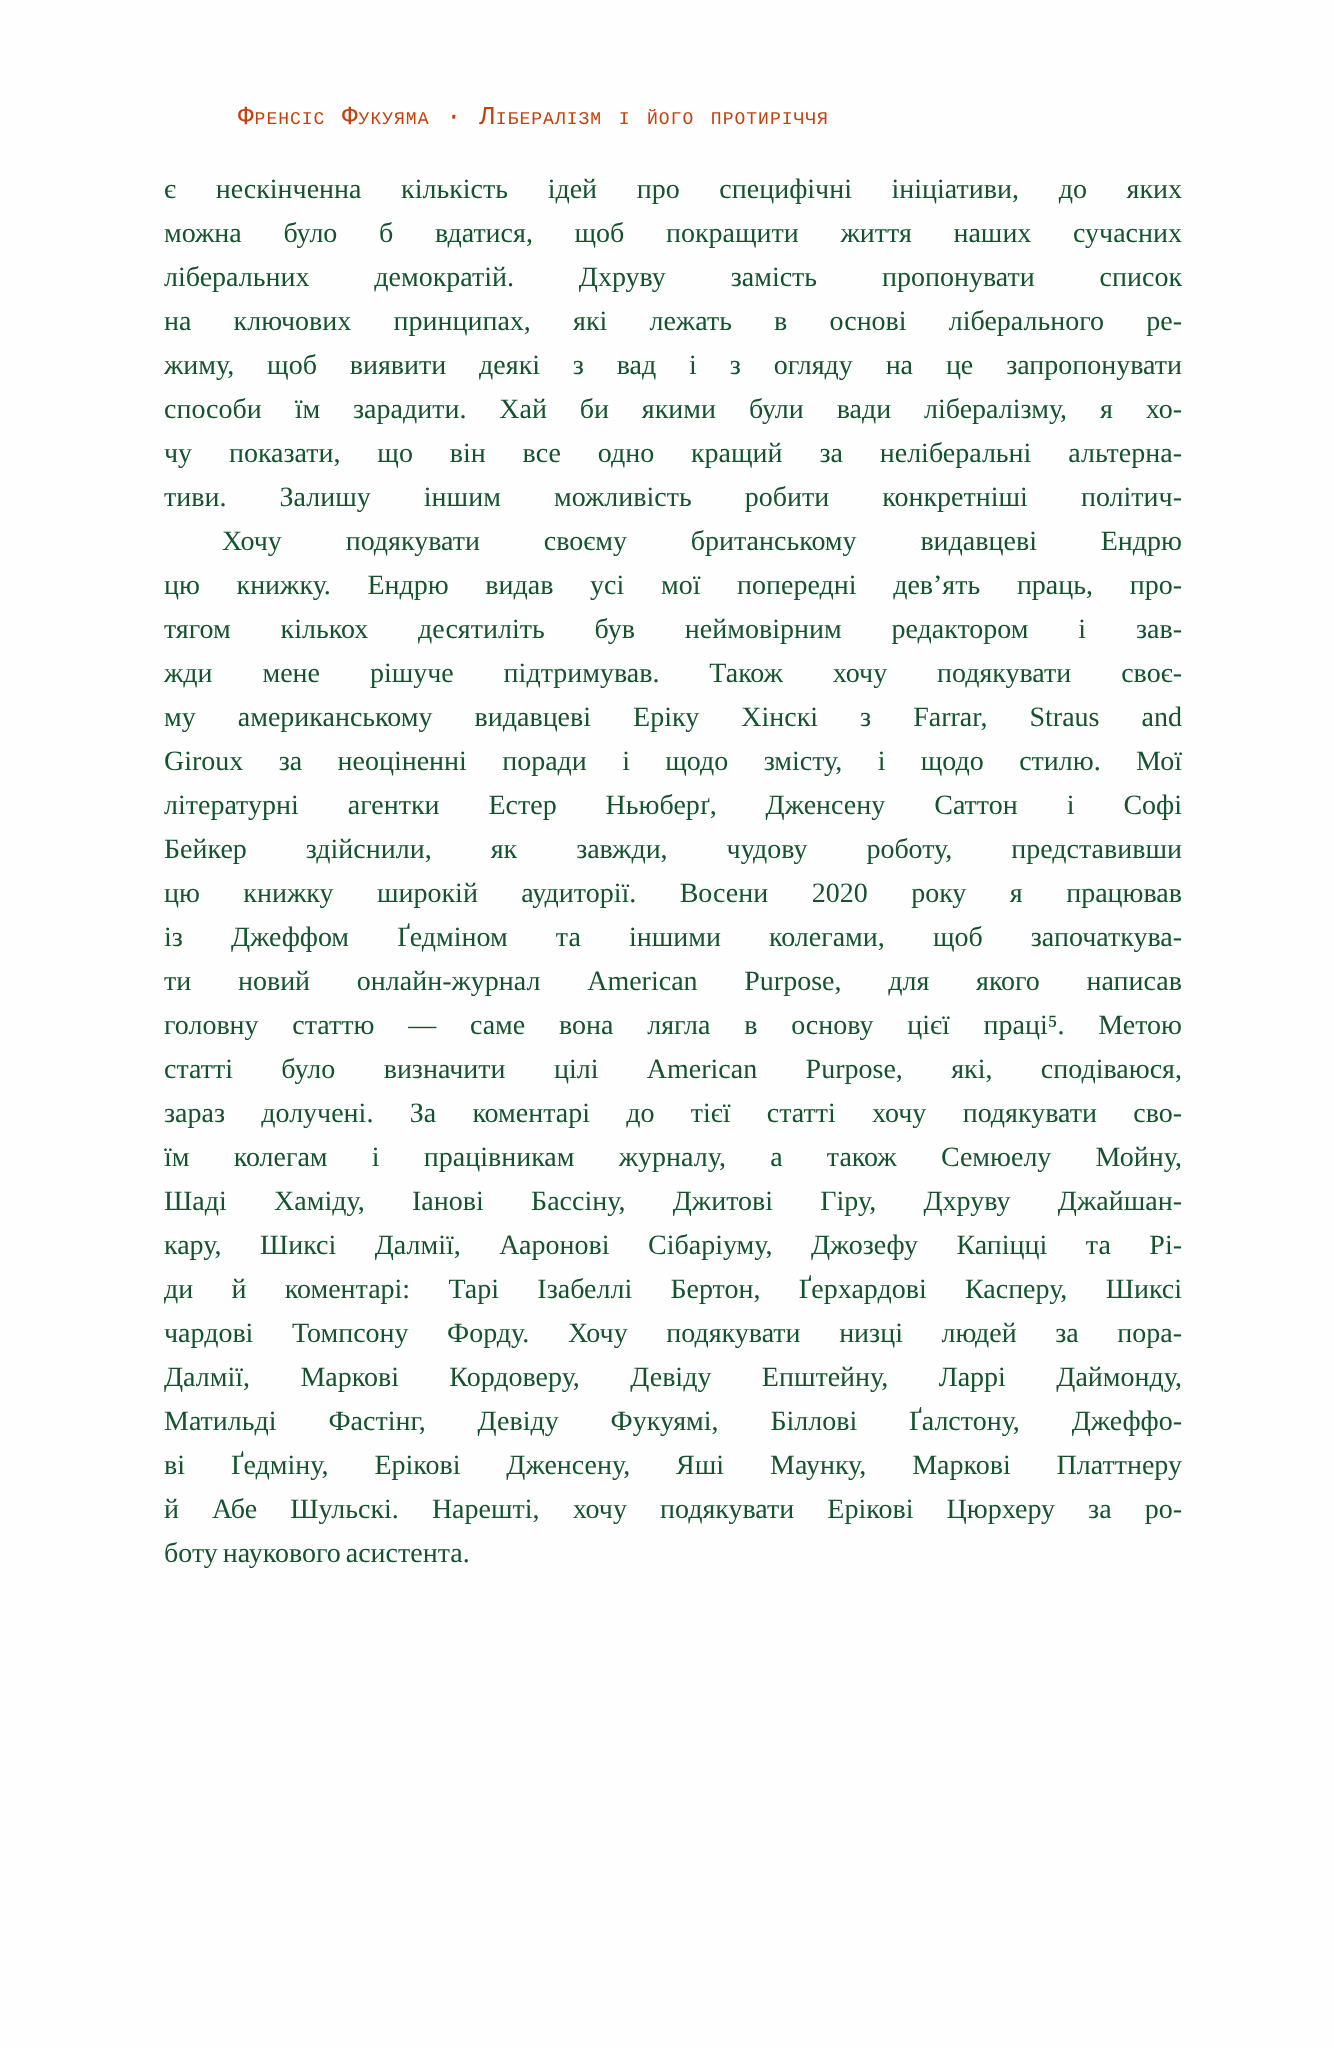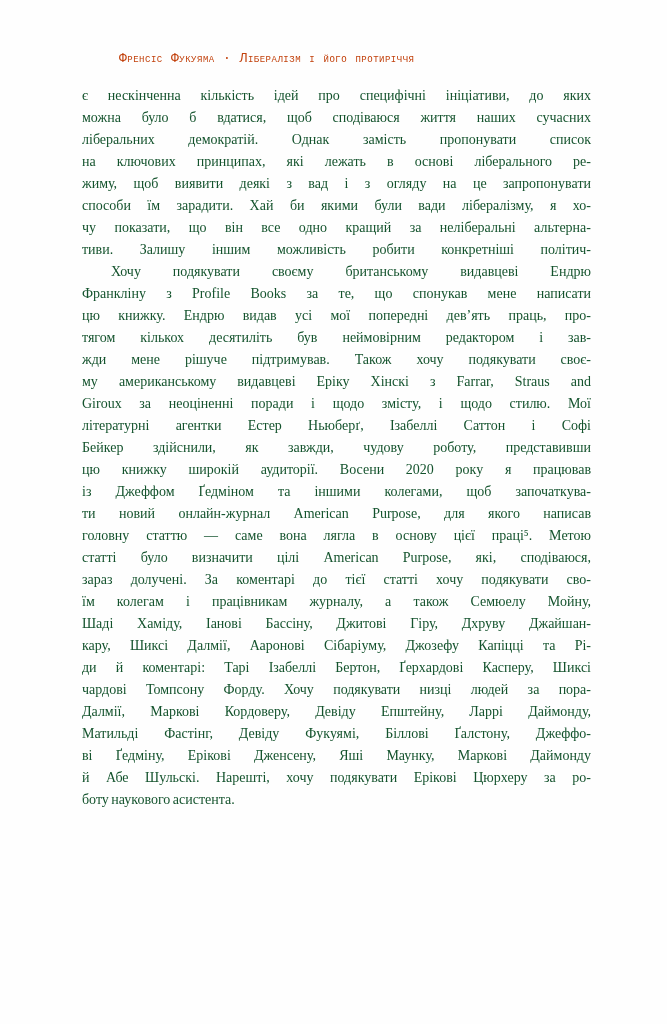--- a/index.html
+++ b/index.html
@@ -50,51 +50,50 @@
 <body>
 
 <div class="page">
 
   <div class="running-head">Френсіс Фукуяма · Лібералізм і його протиріччя</div>
 
   <div class="textblock">
 
     <div class="para">
       <div class="line">є нескінченна кількість ідей про специфічні ініціативи, до яких</div>
-      <div class="line">можна було б вдатися, щоб сподіваюся життя наших сучасних</div>
-      <div class="line">ліберальних демократій. Однак замість пропонувати список</div>
+      <div class="line">можна було б вдатися, щоб покращити життя наших сучасних</div>
+      <div class="line">ліберальних демократій. Дхруву замість пропонувати список</div>
       <div class="line">на ключових принципах, які лежать в основі ліберального ре-</div>
       <div class="line">жиму, щоб виявити деякі з вад і з огляду на це запропонувати</div>
       <div class="line">способи їм зарадити. Хай би якими були вади лібералізму, я хо-</div>
       <div class="line">чу показати, що він все одно кращий за неліберальні альтерна-</div>
       <div class="line">тиви. Залишу іншим можливість робити конкретніші політич-</div>
     </div>
 
     <div class="para">
       <div class="line indent">Хочу подякувати своєму британському видавцеві Ендрю</div>
-      <div class="line">Франкліну з Profile Books за те, що спонукав мене написати</div>
       <div class="line">цю книжку. Ендрю видав усі мої попередні дев’ять праць, про-</div>
       <div class="line">тягом кількох десятиліть був неймовірним редактором і зав-</div>
       <div class="line">жди мене рішуче підтримував. Також хочу подякувати своє-</div>
       <div class="line">му американському видавцеві Еріку Хінскі з Farrar, Straus and</div>
       <div class="line">Giroux за неоціненні поради і щодо змісту, і щодо стилю. Мої</div>
-      <div class="line">літературні агентки Естер Ньюберґ, Ізабеллі Саттон і Софі</div>
+      <div class="line">літературні агентки Естер Ньюберґ, Дженсену Саттон і Софі</div>
       <div class="line">Бейкер здійснили, як завжди, чудову роботу, представивши</div>
       <div class="line">цю книжку широкій аудиторії. Восени 2020 року я працював</div>
       <div class="line">із Джеффом Ґедміном та іншими колегами, щоб започаткува-</div>
       <div class="line">ти новий онлайн-журнал American Purpose, для якого написав</div>
       <div class="line">головну статтю — саме вона лягла в основу цієї праці⁵. Метою</div>
       <div class="line">статті було визначити цілі American Purpose, які, сподіваюся,</div>
       <div class="line">зараз долучені. За коментарі до тієї статті хочу подякувати сво-</div>
       <div class="line">їм колегам і працівникам журналу, а також Семюелу Мойну,</div>
       <div class="line">Шаді Хаміду, Іанові Бассіну, Джитові Гіру, Дхруву Джайшан-</div>
       <div class="line">кару, Шиксі Далмії, Ааронові Сібаріуму, Джозефу Капіцці та Рі-</div>
       <div class="line">ди й коментарі: Тарі Ізабеллі Бертон, Ґерхардові Касперу, Шиксі</div>
       <div class="line">чардові Томпсону Форду. Хочу подякувати низці людей за пора-</div>
       <div class="line">Далмії, Маркові Кордоверу, Девіду Епштейну, Ларрі Даймонду,</div>
       <div class="line">Матильді Фастінг, Девіду Фукуямі, Біллові Ґалстону, Джеффо-</div>
-      <div class="line">ві Ґедміну, Ерікові Дженсену, Яші Маунку, Маркові Даймонду</div>
+      <div class="line">ві Ґедміну, Ерікові Дженсену, Яші Маунку, Маркові Платтнеру</div>
       <div class="line">й Абе Шульскі. Нарешті, хочу подякувати Ерікові Цюрхеру за ро-</div>
       <div class="line last">боту наукового асистента.</div>
     </div>
 
   </div>
 </div>
 
 </body></html>

